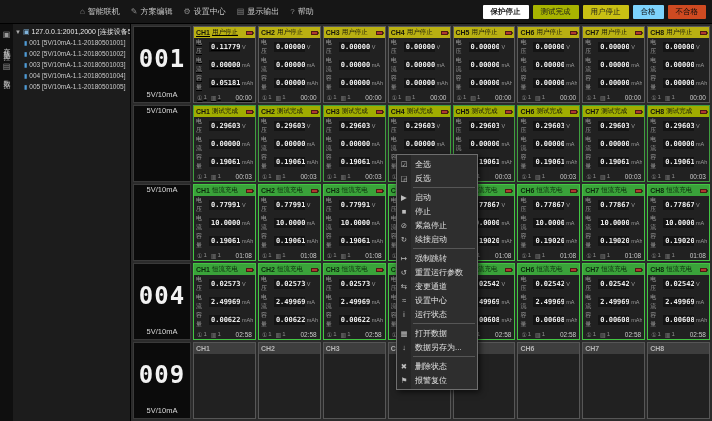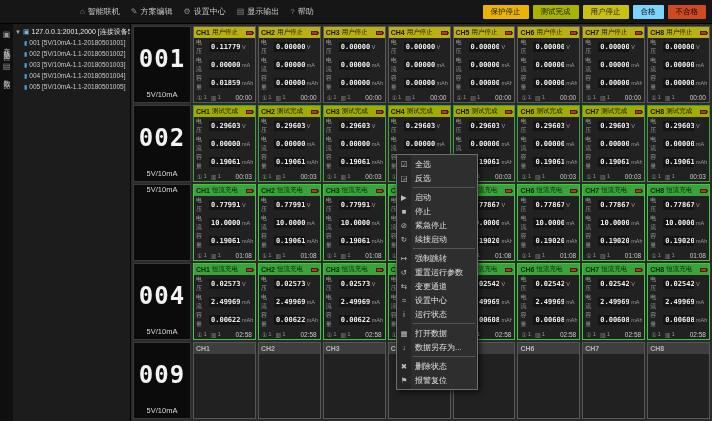--- a/index.html
+++ b/index.html
@@ -110,21 +110,21 @@
         <div class="menu-item">
           <span class="mi-icon">▤</span>
           <span class="mi-label">显示输出</span>
         </div>
         <div class="menu-item">
           <span class="mi-icon">?</span>
           <span class="mi-label">帮助</span>
         </div>
       </div>
     <div class="badges">
-        <span class="badge" style="background: #eab308; color: rgb(26, 26, 26);">保护停止</span>
+        <span class="badge" style="background: #ffffff; color: rgb(26, 26, 26); font-weight: bold;">保护停止</span>
         <span class="badge" style="background: rgb(168, 180, 0); color: rgb(26, 26, 26);">测试完成</span>
         <span class="badge" style="background: rgb(201, 192, 19); color: rgb(26, 26, 26);">用户停止</span>
         <span class="badge" style="background: #7dd3fc; color: rgb(13, 13, 13);">合格</span>
         <span class="badge" style="background: rgb(207, 74, 33); color: rgb(13, 13, 13);">不合格</span>
       </div>
   </div>
 
   <div class="bodyrow">
 
     <div class="rail">
@@ -168,40 +168,40 @@
         </div>
     </div>
 
     <div class="main">
       <div class="rows" id="rows">
           <div class="device-row">
             <div class="tile">
               <div class="tile-number">001</div>
               <div class="tile-model">5V/10mA</div>
             </div>
-            <div class="card" style="border-color: rgb(90, 90, 90);">
+            <div class="card" style="border-color: rgb(90, 90, 90); text-decoration: underline;">
               <div class="card-header" style="background: rgb(185, 176, 18); color: rgb(22, 22, 10);">
                 <span class="ch-name">CH1</span>
                 <span class="ch-status">用户停止</span>
                 <span class="battery"></span>
               </div>
               <div class="card-body">
                 <div class="vrow">
                   <span class="vlabel">电压</span>
                   <span class="vbox">0.11779</span>
                   <span class="vunit">V</span>
                 </div>
                 <div class="vrow">
                   <span class="vlabel">电流</span>
                   <span class="vbox">0.00000</span>
                   <span class="vunit">mA</span>
                 </div>
                 <div class="vrow">
                   <span class="vlabel">容量</span>
-                  <span class="vbox">0.01859</span>
+                  <span class="vbox">0.05181</span>
                   <span class="vunit">mAh</span>
                 </div>
               </div>
               <div class="card-footer">
                 <span class="cf-group">
                   <span class="cf-ic">①</span>
                   <span>1</span>
                 </span>
                 <span class="cf-group">
                   <span class="cf-ic">▥</span>
@@ -451,21 +451,20 @@
                 <span class="cf-group">
                   <span class="cf-ic">▥</span>
                   <span>1</span>
                 </span>
                 <span class="cf-time">00:00</span>
               </div>
             </div>
           </div>
           <div class="device-row">
             <div class="tile">
-              <div class="tile-number">002</div>
               <div class="tile-model">5V/10mA</div>
             </div>
             <div class="card" style="border-color: rgb(63, 158, 63);">
               <div class="card-header" style="background: rgb(160, 173, 0); color: rgb(22, 22, 10);">
                 <span class="ch-name">CH1</span>
                 <span class="ch-status">测试完成</span>
                 <span class="battery"></span>
               </div>
               <div class="card-body">
                 <div class="vrow">

